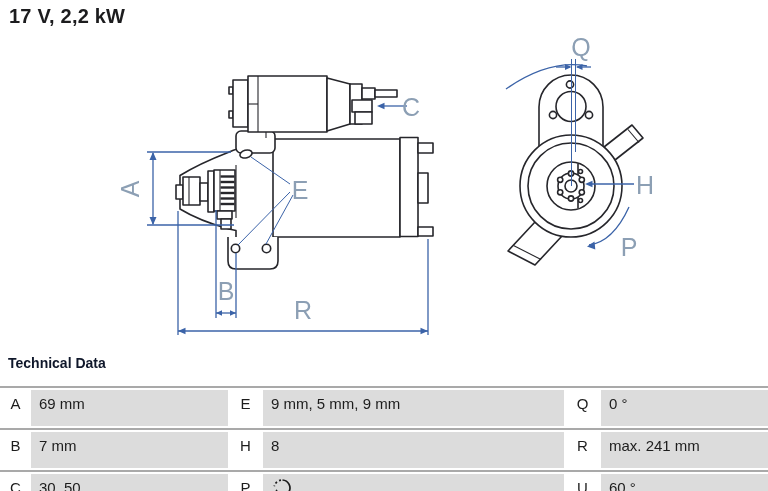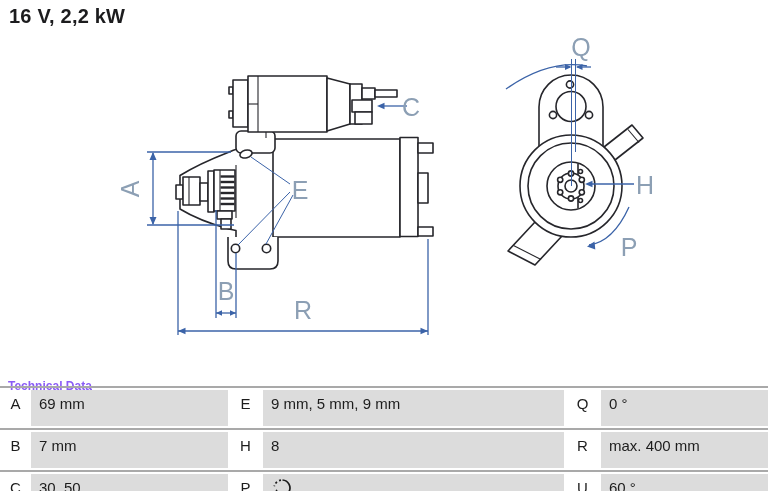--- a/index.html
+++ b/index.html
@@ -1,21 +1,21 @@
 <!DOCTYPE html>
 <html><head>
 <meta charset="utf-8">
 <style>
   html,body{margin:0;padding:0;background:#fff;}
   #page{position:relative;width:768px;height:491px;background:#ffffff;overflow:hidden;
         font-family:"Liberation Sans",sans-serif;color:#1c1c1e;}
   .title{position:absolute;left:9px;top:5px;font-size:20px;font-weight:600;
          letter-spacing:.2px;color:#1c1c1e;}
   .drawing{position:absolute;left:0;top:0;}
-  .section-heading{position:absolute;left:8px;top:355px;font-size:12px;font-weight:700;color:#8b5cf6;margin-top:24px;}
+  .section-heading{position:absolute;left:8px;top:355px;font-size:14px;font-weight:700;color:#0f172a;}
   .tech-table{position:absolute;left:0;top:386px;width:768px;
               border-top:2px solid #a9a9a9;border-bottom:2px solid #a9a9a9;font-size:15px;}
   .t-row{display:grid;grid-template-columns:31px 197px 35px 301px 37px 1fr;padding:2px 0;}
   .t-row + .t-row{border-top:2px solid #a9a9a9;}
   .t-key{height:28px;line-height:28px;text-align:center;background:#ffffff;color:#1d1d1d;}
   .t-val{height:36px;line-height:28px;background:#dcdcdc;padding-left:8px;color:#1d1d1d;
          white-space:nowrap;overflow:hidden;}
   .t-val svg{margin-top:3px;}
   
   .dk{stroke:#26262b;fill:none;stroke-width:1.6;stroke-linejoin:round;}
@@ -25,21 +25,21 @@
   .blthin{stroke:#3b63a8;fill:none;stroke-width:1px;}
   .blf{fill:#3b63a8;stroke:none;}
   .dimlabel{font-family:"Liberation Sans",sans-serif;font-size:25px;fill:#8c9fb4;
             text-anchor:middle;}
 </style>
 </head>
 <body>
 
 <div id="page">
 
-  <div class="title">16 V, 2,2 kW</div>
+  <div class="title">17 V, 2,2 kW</div>
 
   <svg class="drawing" width="768" height="355" viewBox="0 0 768 355" xmlns="http://www.w3.org/2000/svg">
 
     <g>
 
       <g>
         <path class="dkf" d="M272,147 C254,144.5 242,146.5 228,152.5 C210,159.5 193,167.5 180,175.5 L180,209 C193,217 211,224 229,229 L236,230.5 L236,237"></path>
         <line class="dkt" x1="236" y1="165" x2="236" y2="218"></line>
       </g>
 
@@ -214,21 +214,21 @@
       <div class="t-val">9 mm, 5 mm, 9 mm</div>
       <div class="t-key">Q</div>
       <div class="t-val">0 °</div>
     </div>
     <div class="t-row">
       <div class="t-key">B</div>
       <div class="t-val">7 mm</div>
       <div class="t-key">H</div>
       <div class="t-val">8</div>
       <div class="t-key">R</div>
-      <div class="t-val">max. 400 mm</div>
+      <div class="t-val">max. 241 mm</div>
     </div>
     <div class="t-row">
       <div class="t-key">C</div>
       <div class="t-val">30, 50</div>
       <div class="t-key">P</div>
       <div class="t-val">
         <svg width="22" height="22" viewBox="0 0 22 22" xmlns="http://www.w3.org/2000/svg">
           <path d="M11.5,3 A8,8 0 1 1 4.4,15.6" stroke="#1d1d1d" stroke-width="1.7" fill="none"></path>
           <path d="M10,3.1 A8,8 0 0 0 3.3,9.2" stroke="#1d1d1d" stroke-width="1.7" fill="none" stroke-dasharray="2 2.4"></path>
           <polygon points="3.2,16.4 8.4,16.2 5.4,12.2" fill="#1d1d1d"></polygon>

